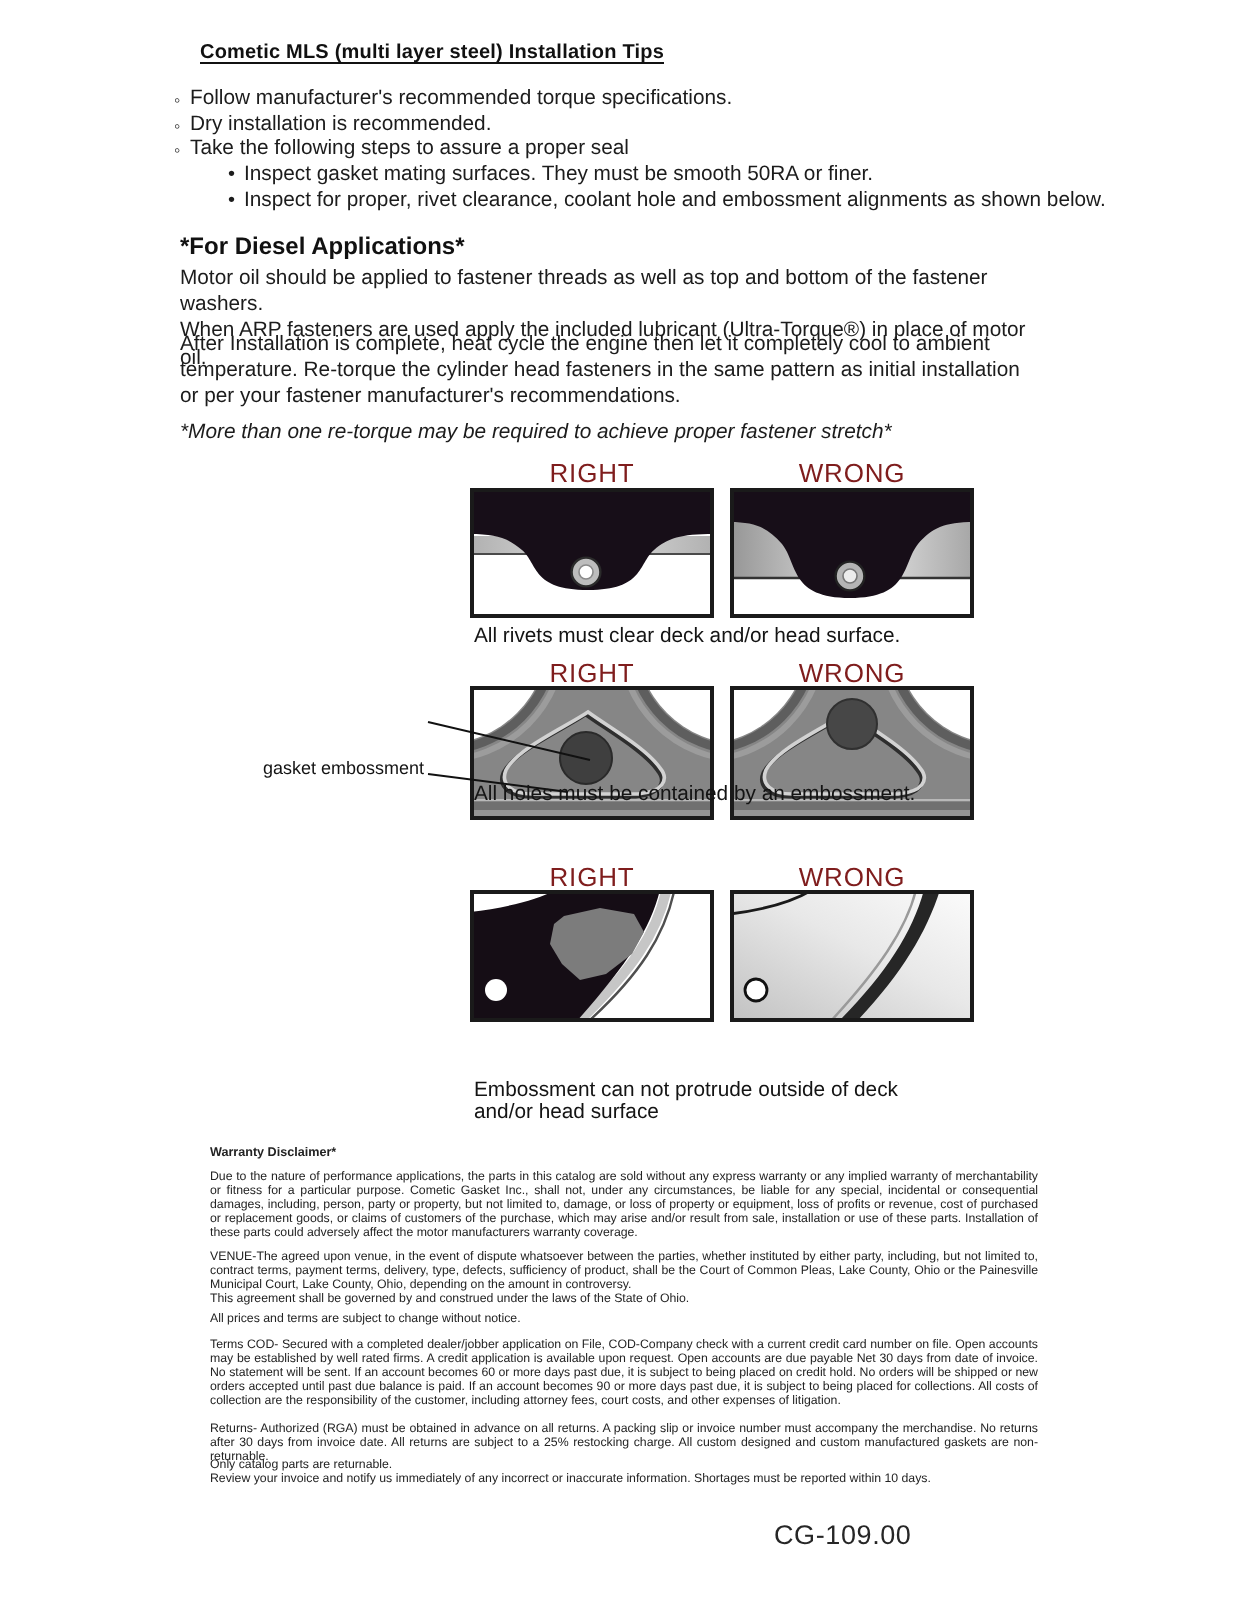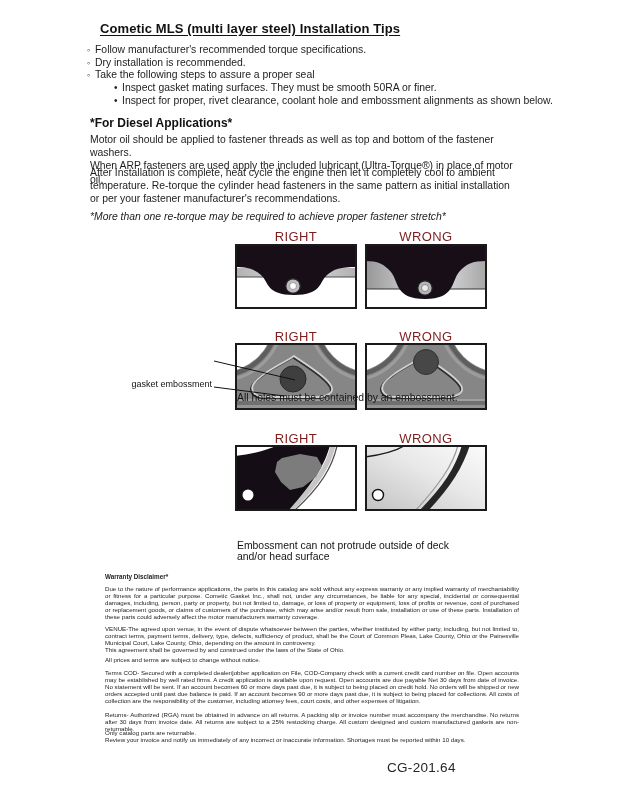--- a/index.html
+++ b/index.html
@@ -1,19 +1,19 @@
 <!DOCTYPE html>
 <html><head>
 <meta charset="utf-8">
 <style>
   html,body{margin:0;padding:0;background:#e8e8e8;}
   .page{position:relative;width:618px;height:800px;background:#ffffff;margin:0 auto;
         font-family:"Liberation Sans", sans-serif;color:#1c1c1c;overflow:hidden;}
   .abs{position:absolute;}
-  .title{left:100px;top:21px;font-size:13px;font-weight:bold;text-decoration:underline;
+  .title{left:100px;top:21px;font-size:10px;font-weight:bold;text-decoration:underline;
          text-underline-offset:2px;letter-spacing:.1px;color:#111;}
   .bullets{left:87px;top:44px;font-size:10.4px;line-height:12.7px;}
   .subbullets{left:114px;top:82px;font-size:10.4px;line-height:12.7px;}
   .brow{display:flex;}
   .bmark{width:8px;flex:none;font-size:9px;position:relative;top:0;}
   .smark{width:8px;flex:none;font-size:10px;}
   .h2{left:90px;top:116px;font-size:12px;font-weight:bold;color:#111;}
   .para{left:90px;font-size:10.4px;line-height:13.2px;white-space:pre-line;width:430px;}
   .p1{top:133px;} .p2{top:166px;} .pnote{top:210px;font-style:italic;}
   .dlabel{width:122px;text-align:center;font-size:13px;letter-spacing:.4px;color:#7f1d1d;}
@@ -105,20 +105,21 @@
     </defs>
     <rect x="0" y="0" width="122" height="65" fill="#ffffff"></rect>
     <rect x="2" y="17" width="118" height="28" fill="url(#r1b)"></rect>
     <line x1="2" y1="45" x2="120" y2="45" stroke="#333333" stroke-width="1.2"></line>
     <path d="M0 0 H122 V17 C107 17 101 20 94 28 C86 38 90 55 60 55 C30 55 34 38 26 28 C19 20 13 17 0 17 Z" fill="#170e18"></path>
     <circle cx="60" cy="44" r="7.2" fill="#b5b5b5" stroke="#222222" stroke-width="1.2"></circle>
     <circle cx="60" cy="44" r="3.5" fill="#ececec" stroke="#777777" stroke-width="0.8"></circle>
     <rect x="1" y="1" width="120" height="63" fill="none" stroke="#1a1a1a" stroke-width="2"></rect>
   </svg>
 
+  <div class="abs caption cap1">All rivets must clear deck and/or head surface.</div>
 
   <div class="abs dlabel dl-left lt2">RIGHT</div>
   <div class="abs dlabel dl-right lt2">WRONG</div>
 
   <div class="abs ann ann2">gasket embossment</div>
 
   <svg class="abs dbox bx-left bt2" width="122" height="67" viewBox="0 0 122 67">
     <rect x="0" y="0" width="122" height="67" fill="#ffffff"></rect>
     <rect x="1" y="1" width="120" height="65" fill="#868686"></rect>
     <circle cx="-14" cy="-24" r="56" fill="none" stroke="#5e5e5e" stroke-width="4.5"></circle>
@@ -196,15 +197,15 @@
   <div class="abs legal lg-h">Warranty Disclaimer*</div>
   <div class="abs legal lg1">Due to the nature of performance applications, the parts in this catalog are sold without any express warranty or any implied warranty of merchantability or fitness for a particular purpose.  Cometic Gasket Inc., shall not, under any circumstances, be liable for any special, incidental or consequential damages, including, person, party or property, but not limited to, damage, or loss of property or equipment, loss of profits or revenue, cost of purchased or replacement goods, or claims of customers of the purchase, which may arise and/or result from sale, installation or use of these parts.  Installation of these parts could adversely affect the motor manufacturers warranty coverage.</div>
   <div class="abs legal lg2">VENUE-The agreed upon venue, in the event of dispute whatsoever between the parties, whether instituted by either party, including, but not limited to, contract terms, payment terms, delivery, type, defects, sufficiency of product, shall be the Court of Common Pleas, Lake County, Ohio or the Painesville Municipal Court, Lake County, Ohio, depending on the amount in controversy.</div>
   <div class="abs legal lg3">This agreement shall be governed by and construed under the laws of the State of Ohio.</div>
   <div class="abs legal lg4">All prices and terms are subject to change without notice.</div>
   <div class="abs legal lg5">Terms COD- Secured with a completed dealer/jobber application on File, COD-Company check with a current credit card number on file.  Open accounts may be established by well rated firms.  A credit application is available upon request.  Open accounts are due payable Net 30 days from date of invoice.  No statement will be sent.  If an account becomes 60 or more days past due, it is subject to being placed on credit hold.  No orders will be shipped or new orders accepted until past due balance is paid.  If an account becomes 90 or more days past due, it is subject to being placed for collections.  All costs of collection are the responsibility of the customer, including attorney fees, court costs, and other expenses of litigation.</div>
   <div class="abs legal lg6">Returns- Authorized (RGA) must be obtained in advance on all returns.  A packing slip or invoice number must accompany the merchandise.  No returns after 30 days from invoice date.  All returns are subject to a 25% restocking charge.  All custom designed and custom manufactured gaskets are non-returnable.</div>
   <div class="abs legal lg7">Only catalog parts are returnable.
 Review your invoice and notify us immediately of any incorrect or inaccurate information.  Shortages must be reported within 10 days.</div>
 
-  <div class="abs footer">CG-201.64</div>
+  <div class="abs footer">CG-109.00</div>
 
 </div>
 
 </body></html>

